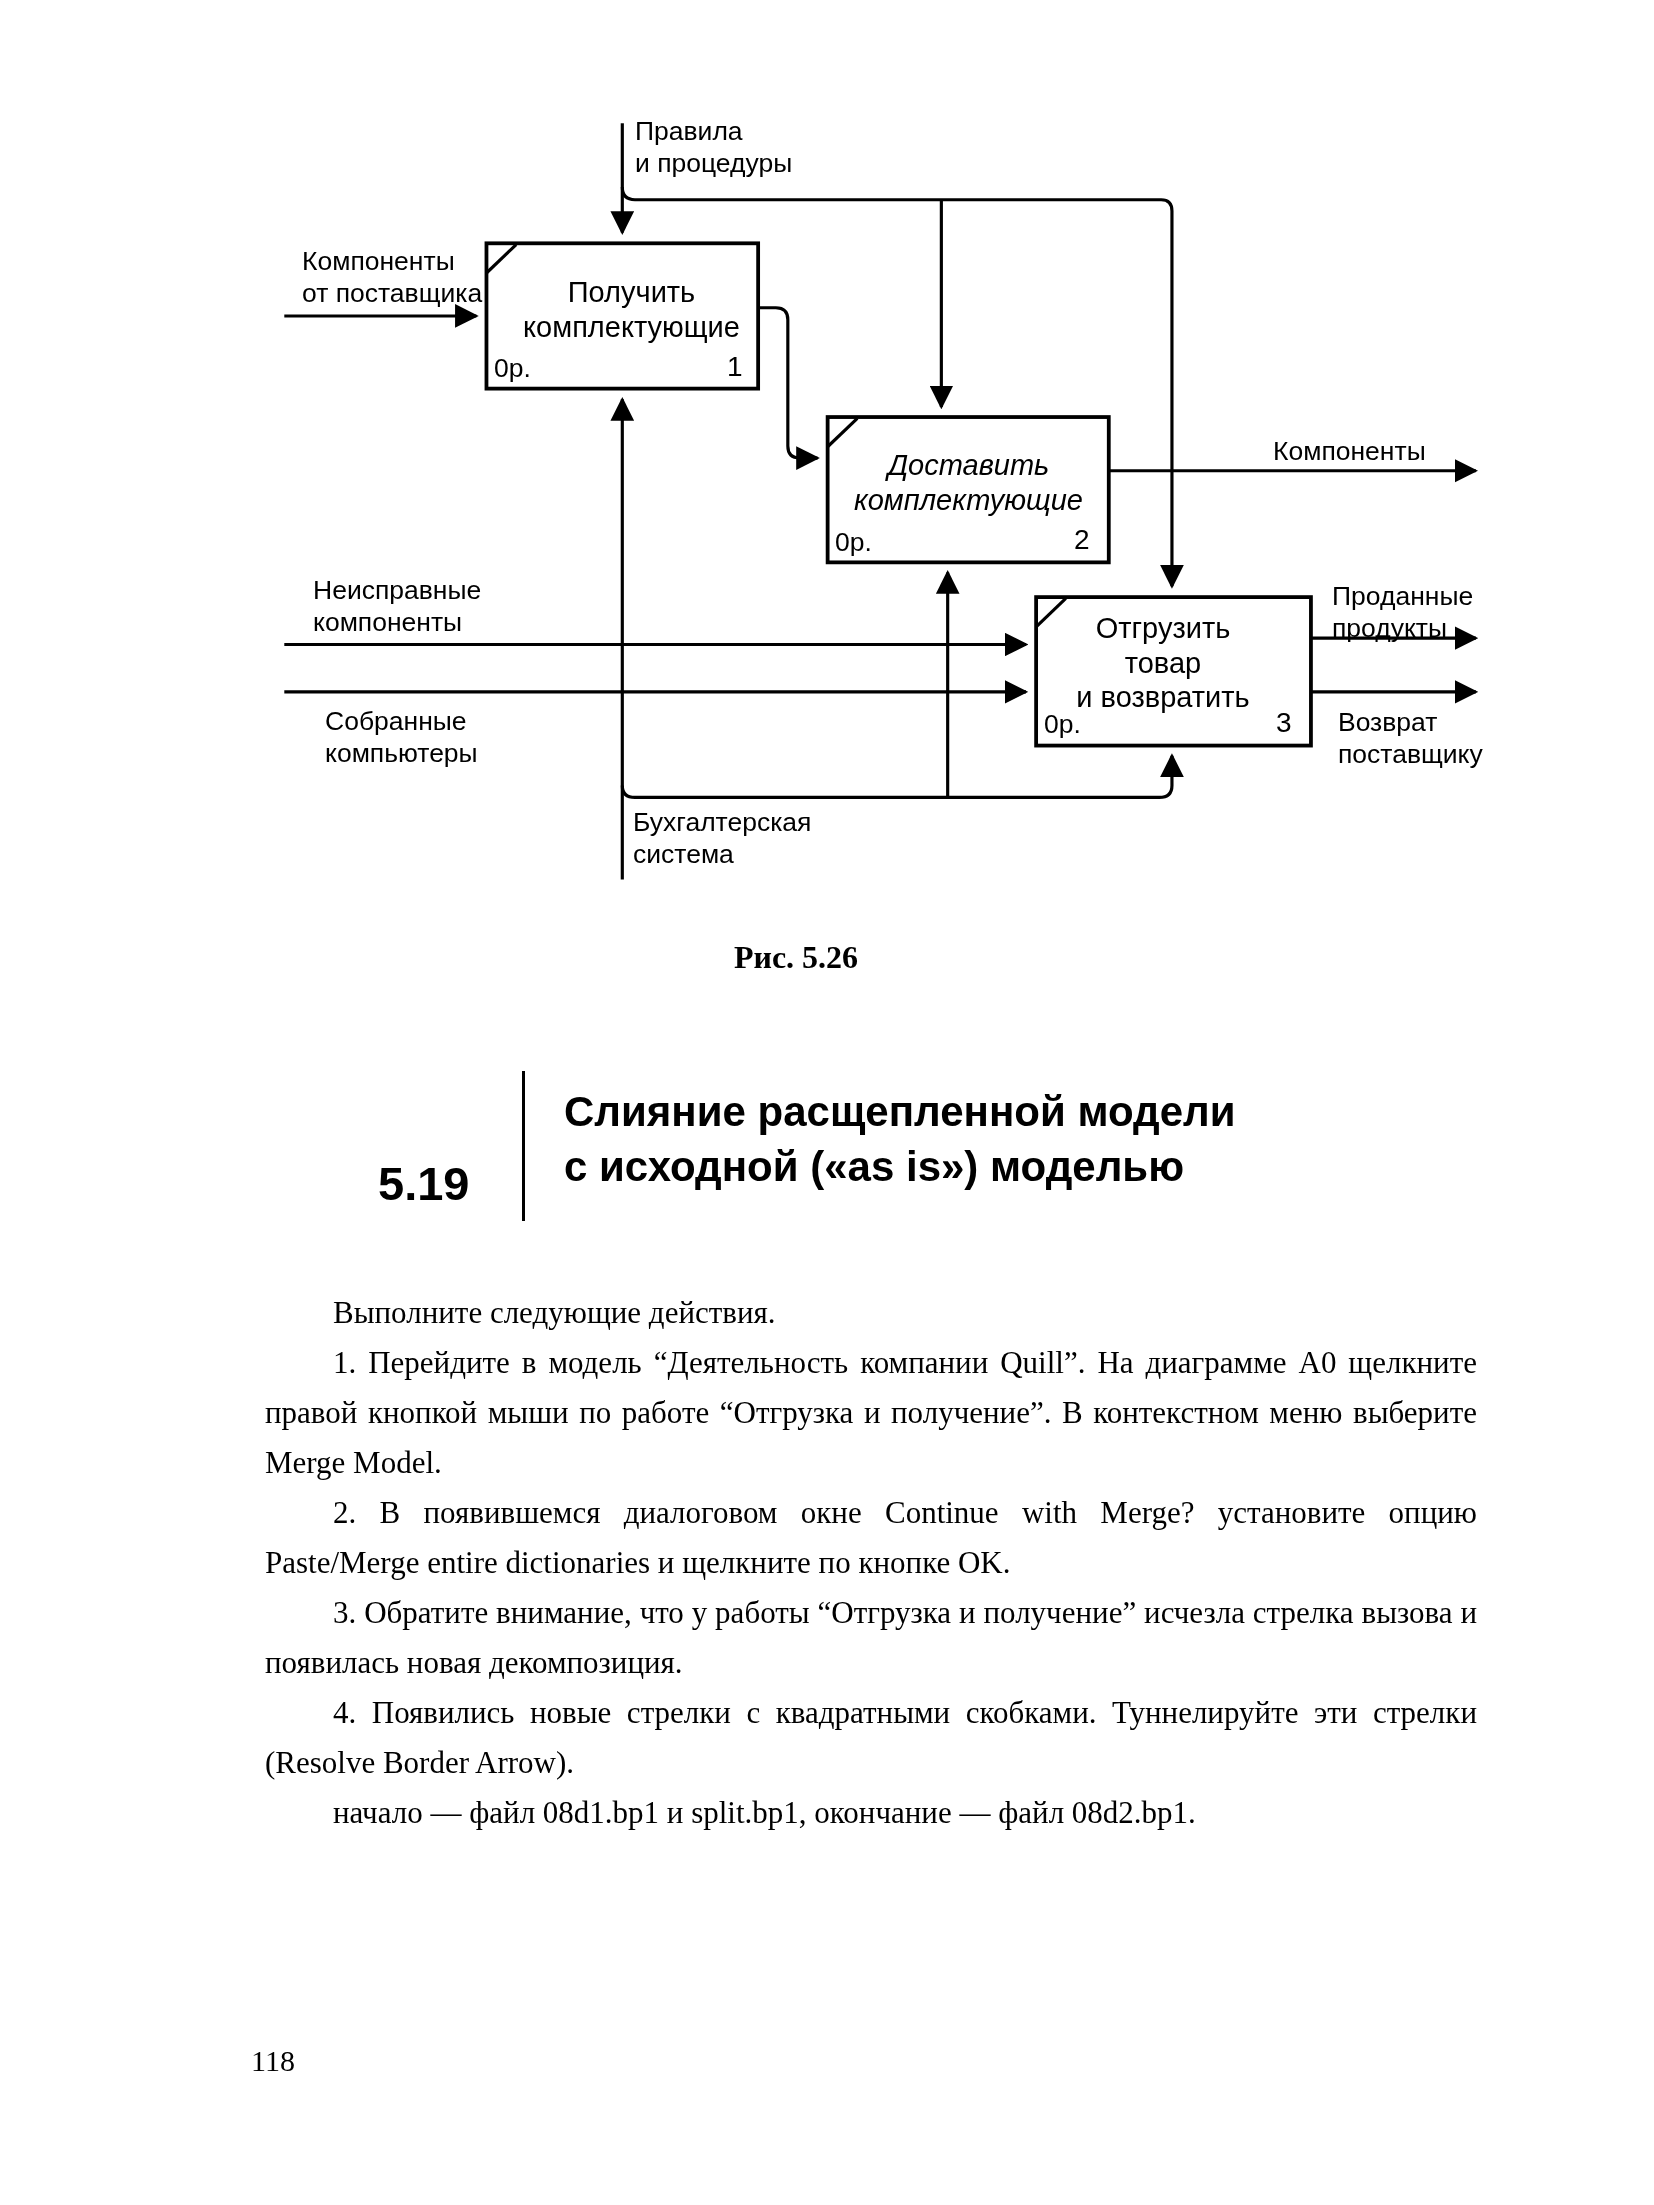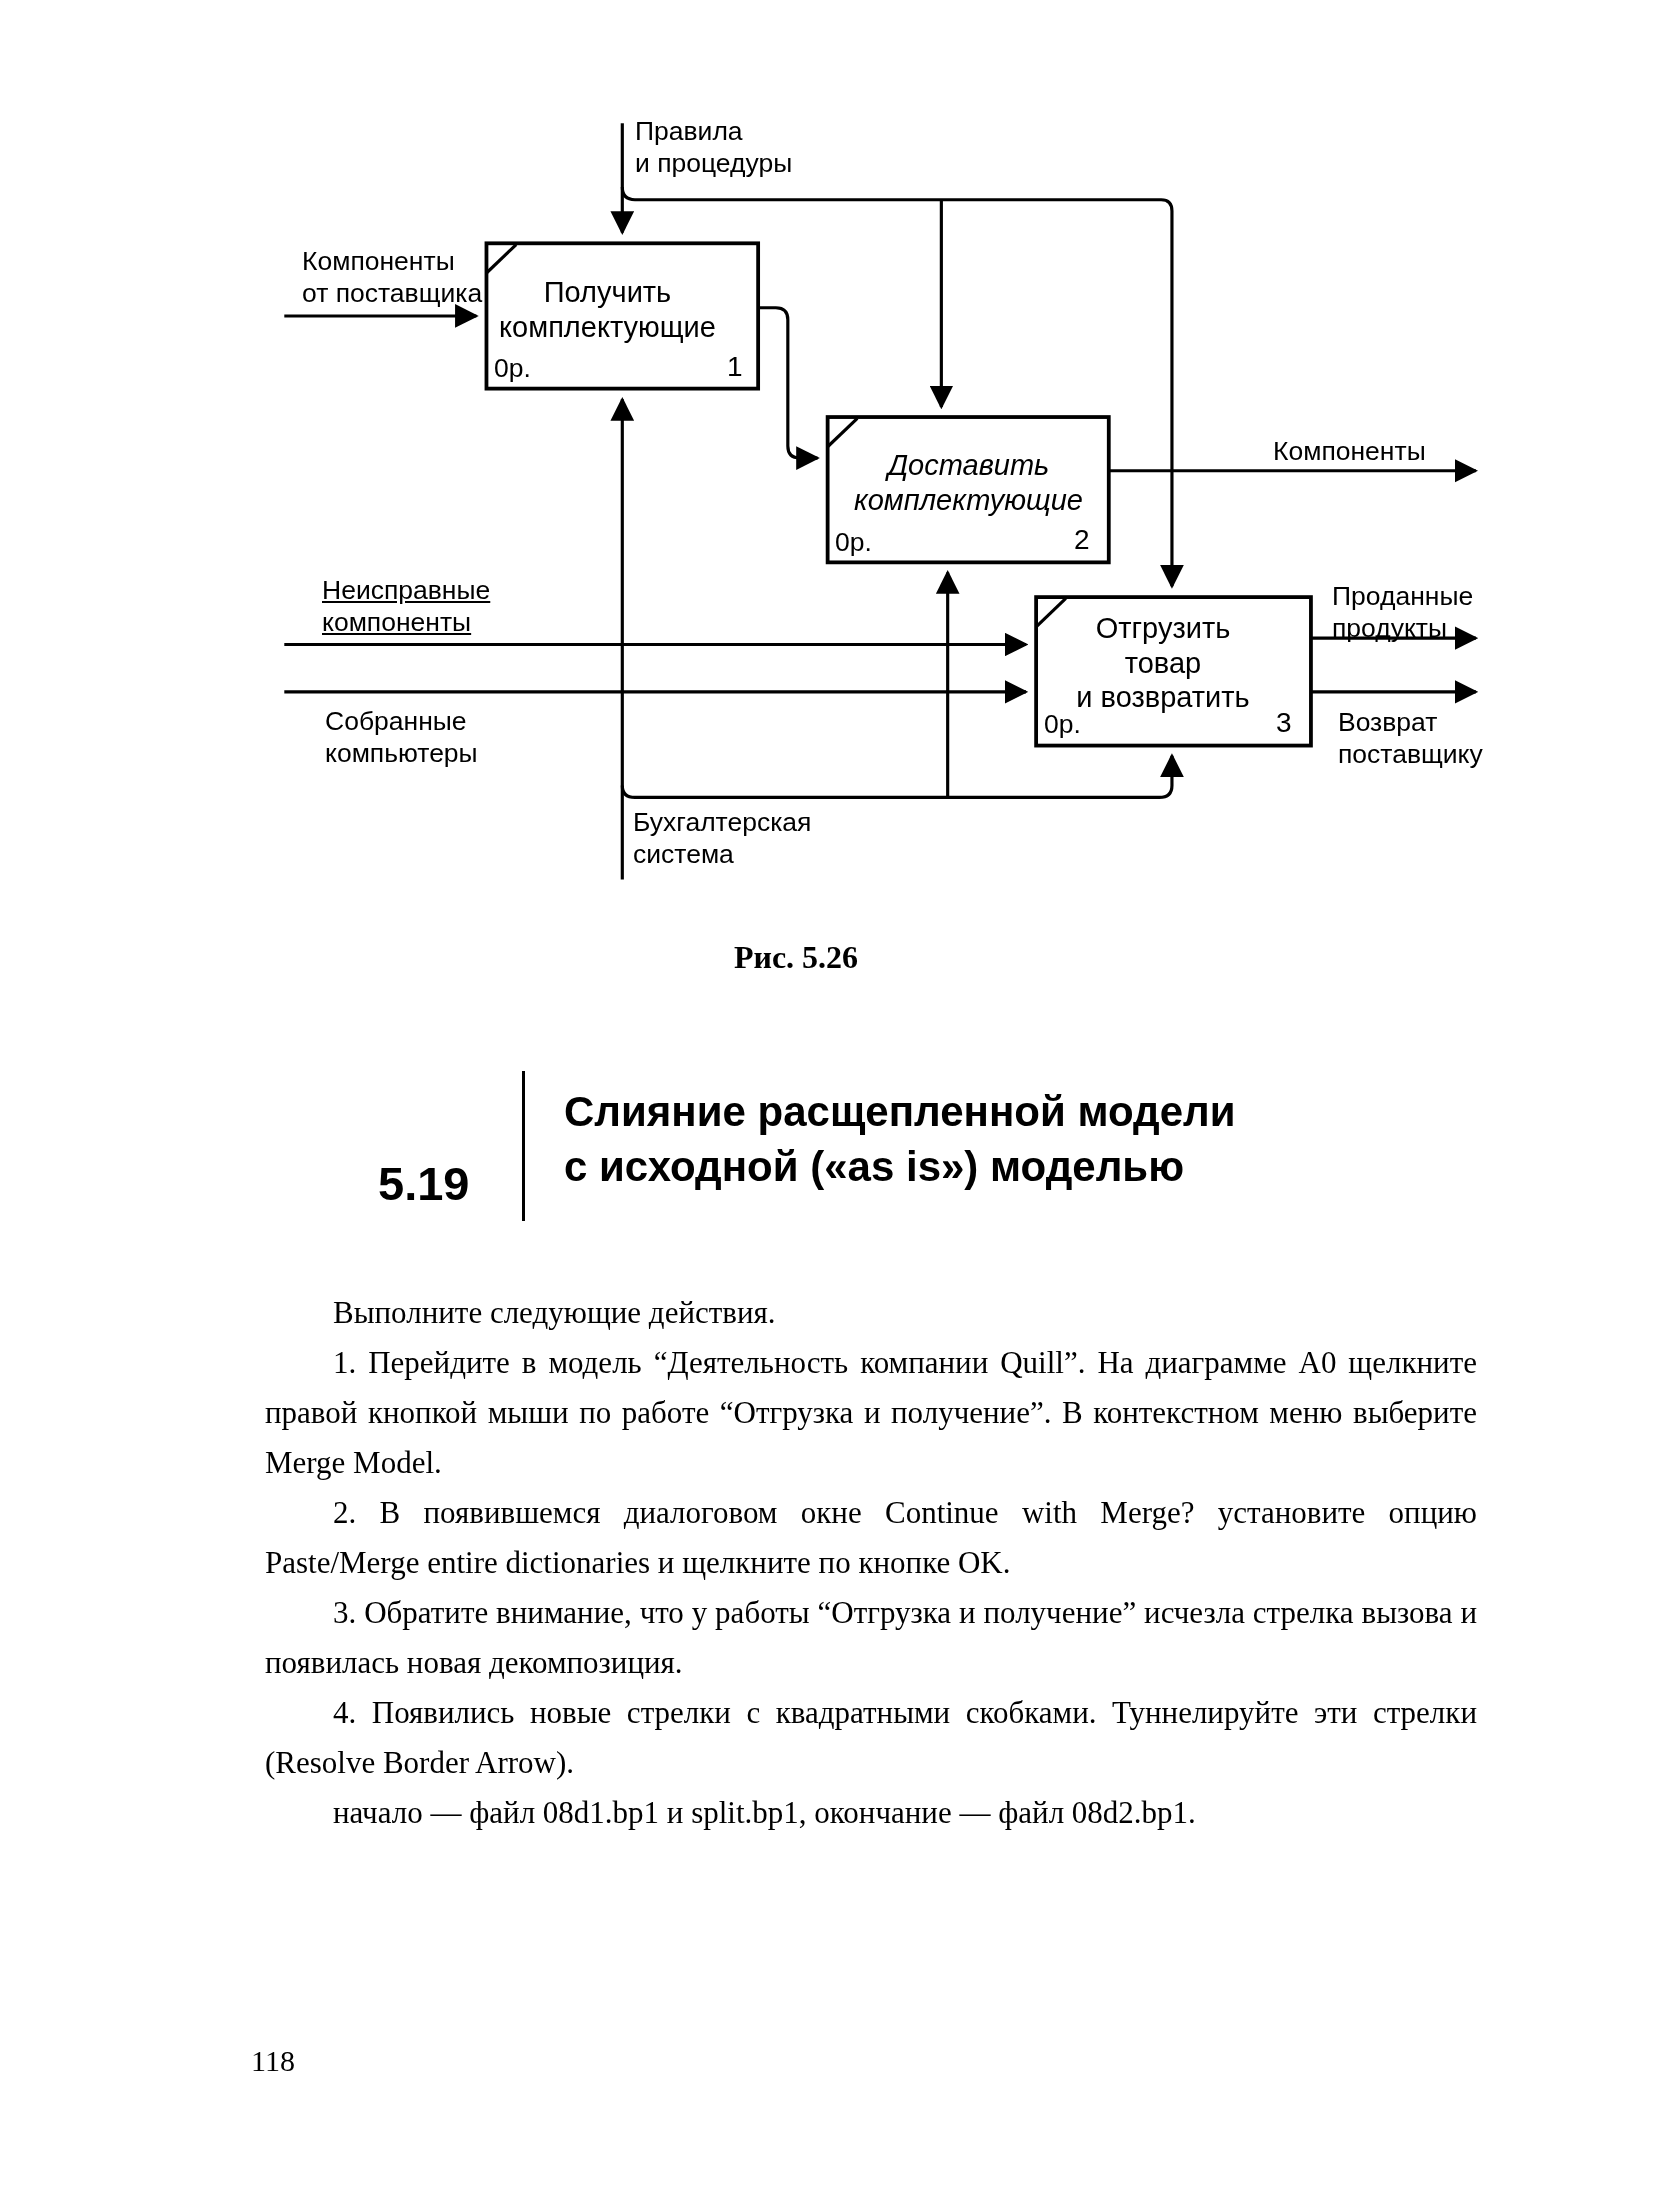--- a/index.html
+++ b/index.html
@@ -120,42 +120,42 @@
 
       <path d="M 2075 1010 H 2336" marker-end="url(#arr)"></path>
       <path d="M 2075 1095 H 2336" marker-end="url(#arr)"></path>
 
       <path d="M 985 1392 V 632" marker-end="url(#arr)"></path>
       <path d="M 985 1243 Q 985 1262 1005 1262 L 1835 1262 Q 1855 1262 1855 1243 V 1196" marker-end="url(#arr)"></path>
       <path d="M 1500 1262 V 906" marker-end="url(#arr)"></path>
     </g>
   </svg>
 
-  <div class="box-title" style="left:490px;top:250px;width:235px;height:120px;">Получить
+  <div class="box-title" style="left:490px;top:250px;width:235px;height:120px;padding-left:24px;">Получить
 комплектующие</div>
   <div class="box-cost" style="left:494px;top:355px;">0р.</div>
   <div class="box-num" style="left:727px;top:353px;">1</div>
 
   <div class="box-title" style="left:831px;top:423px;width:275px;height:120px;font-style:italic;">Доставить
 комплектующие</div>
   <div class="box-cost" style="left:835px;top:529px;">0р.</div>
   <div class="box-num" style="left:1074px;top:526px;">2</div>
 
   <div class="box-title" style="left:1039px;top:600px;width:216px;height:126px;margin-left:16px;">Отгрузить
 товар
 и возвратить</div>
   <div class="box-cost" style="left:1044px;top:711px;">0р.</div>
   <div class="box-num" style="left:1276px;top:709px;">3</div>
 
   <div class="lbl" style="left:635px;top:115px;">Правила
 и процедуры</div>
   <div class="lbl" style="left:302px;top:245px;">Компоненты
 от поставщика</div>
   <div class="lbl" style="left:1273px;top:435px;">Компоненты</div>
-  <div class="lbl" style="left:322px;top:574px;text-decoration:underline;">Неисправные
+  <div class="lbl" style="left:313px;top:574px;">Неисправные
 компоненты</div>
   <div class="lbl" style="left:325px;top:705px;">Собранные
 компьютеры</div>
   <div class="lbl" style="left:1332px;top:580px;">Проданные
 продукты</div>
   <div class="lbl" style="left:1338px;top:706px;">Возврат
 поставщику</div>
   <div class="lbl" style="left:633px;top:806px;">Бухгалтерская
 система</div>
 

